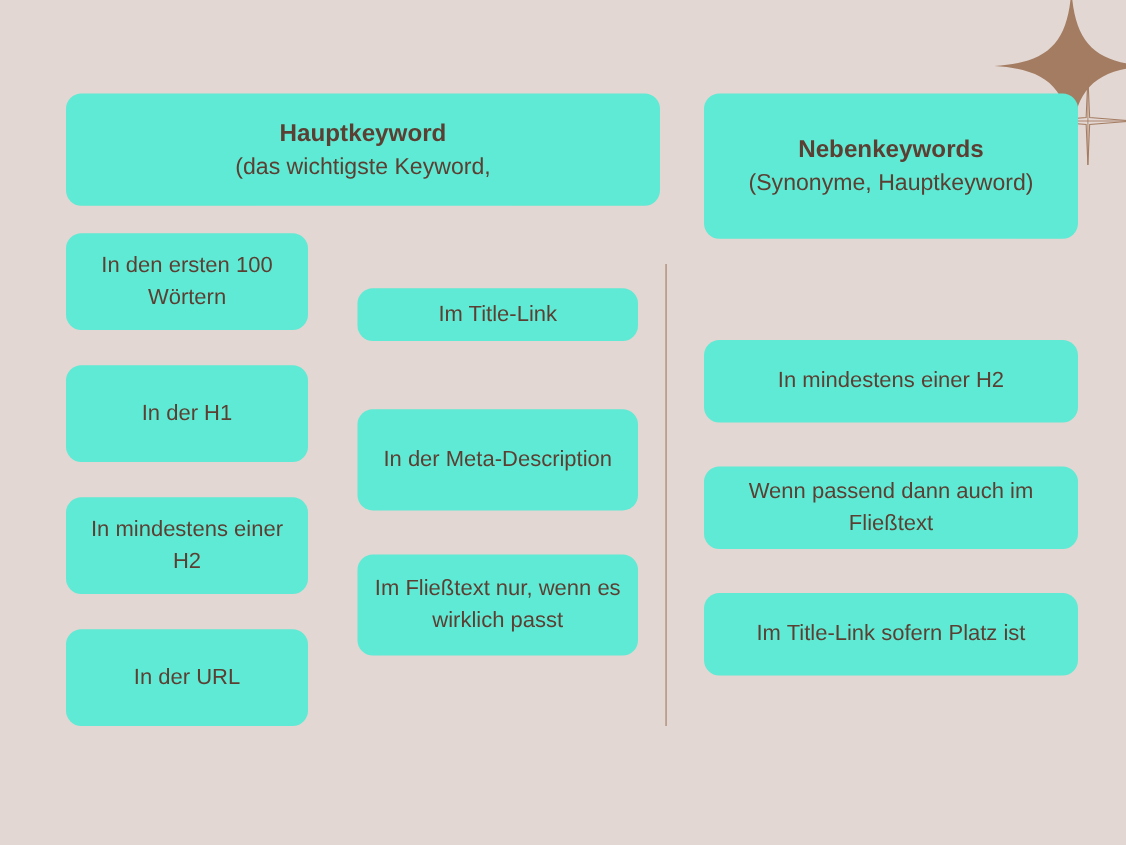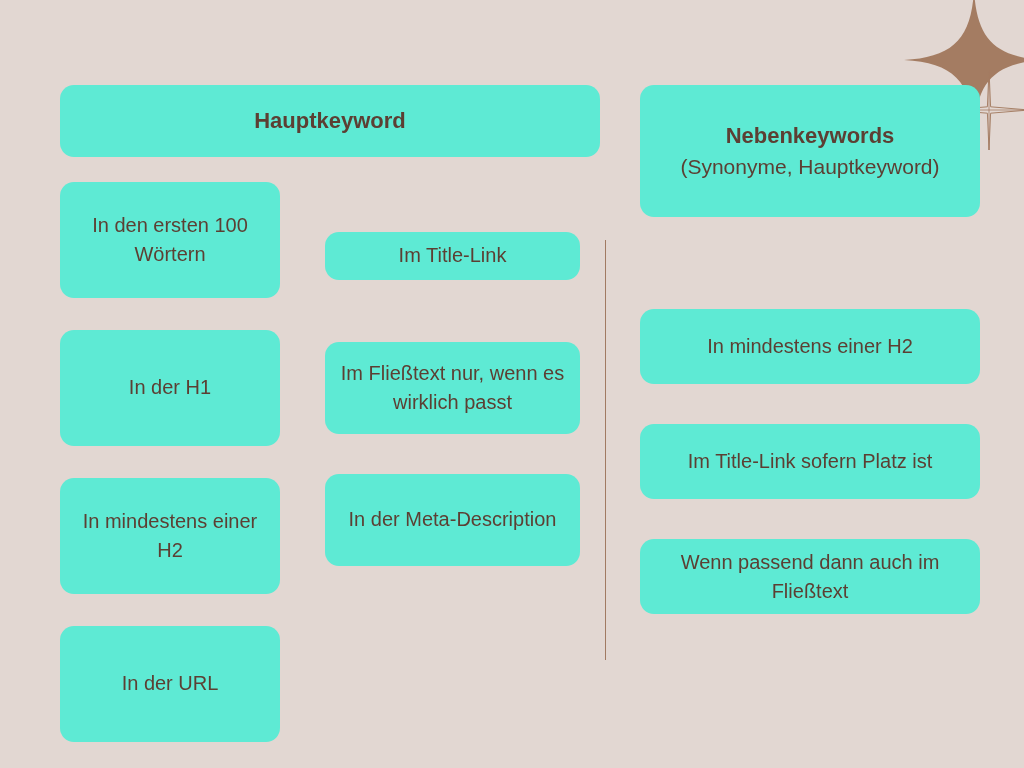--- a/index.html
+++ b/index.html
@@ -64,21 +64,21 @@
   .small-card {
     font-size: 20px;
     padding: 14px 14px;
   }
   .left-grid {
     margin-top: 25px;
     display: flex;
   }
   .left-col1 { width: 220px; margin-right: 45px; }
   .left-col2 { width: 255px; padding-top: 50px; }
-  .left-col1 .small-card { height: 116px; margin-bottom: 32px; }
+  .left-col1 .small-card { height: 88px; margin-bottom: 32px; }
   .left-col2 .small-card { height: 92px; margin-bottom: 40px; }
   .left-col2 .small-card:first-child { height: 48px; margin-bottom: 62px; }
   .right-list { margin-top: 92px; }
   .right-list .small-card {
     height: 75px;
     margin-bottom: 40px;
     padding: 10px 24px;
   }
   .right-header {
     padding: 35px 28px;
@@ -97,20 +97,21 @@
   <line x1="0" y1="50" x2="100" y2="50" stroke="#a47c62" stroke-width="1"></line>
 </svg>
 
 <div class="divider"></div>
 
 <div class="container">
 
   <div class="col-left">
     <div class="card header-card">
       <div class="title">Hauptkeyword</div>
+      <div class="sub">(das wichtigste Keyword,</div>
     </div>
 
     <div class="left-grid">
       <div class="left-col1">
         <div class="card small-card">
           <span>In den ersten 100 Wörtern</span>
         </div>
         <div class="card small-card">
           <span>In der H1</span>
         </div>
@@ -119,40 +120,40 @@
         </div>
         <div class="card small-card">
           <span>In der URL</span>
         </div>
       </div>
       <div class="left-col2">
         <div class="card small-card">
           <span>Im Title-Link</span>
         </div>
         <div class="card small-card">
-          <span>Im Fließtext nur, wenn es wirklich passt</span>
+          <span>In der Meta-Description</span>
         </div>
         <div class="card small-card">
-          <span>In der Meta-Description</span>
+          <span>Im Fließtext nur, wenn es wirklich passt</span>
         </div>
       </div>
     </div>
   </div>
 
   <div class="col-right">
     <div class="card header-card right-header">
       <div class="title">Nebenkeywords</div>
       <div class="sub">(Synonyme, Hauptkeyword)</div>
     </div>
     <div class="right-list">
       <div class="card small-card">
         <span>In mindestens einer H2</span>
       </div>
       <div class="card small-card">
-        <span>Im Title-Link sofern Platz ist</span>
+        <span>Wenn passend dann auch im Fließtext</span>
       </div>
       <div class="card small-card">
-        <span>Wenn passend dann auch im Fließtext</span>
+        <span>Im Title-Link sofern Platz ist</span>
       </div>
     </div>
   </div>
 
 </div>
 
 </body></html>

